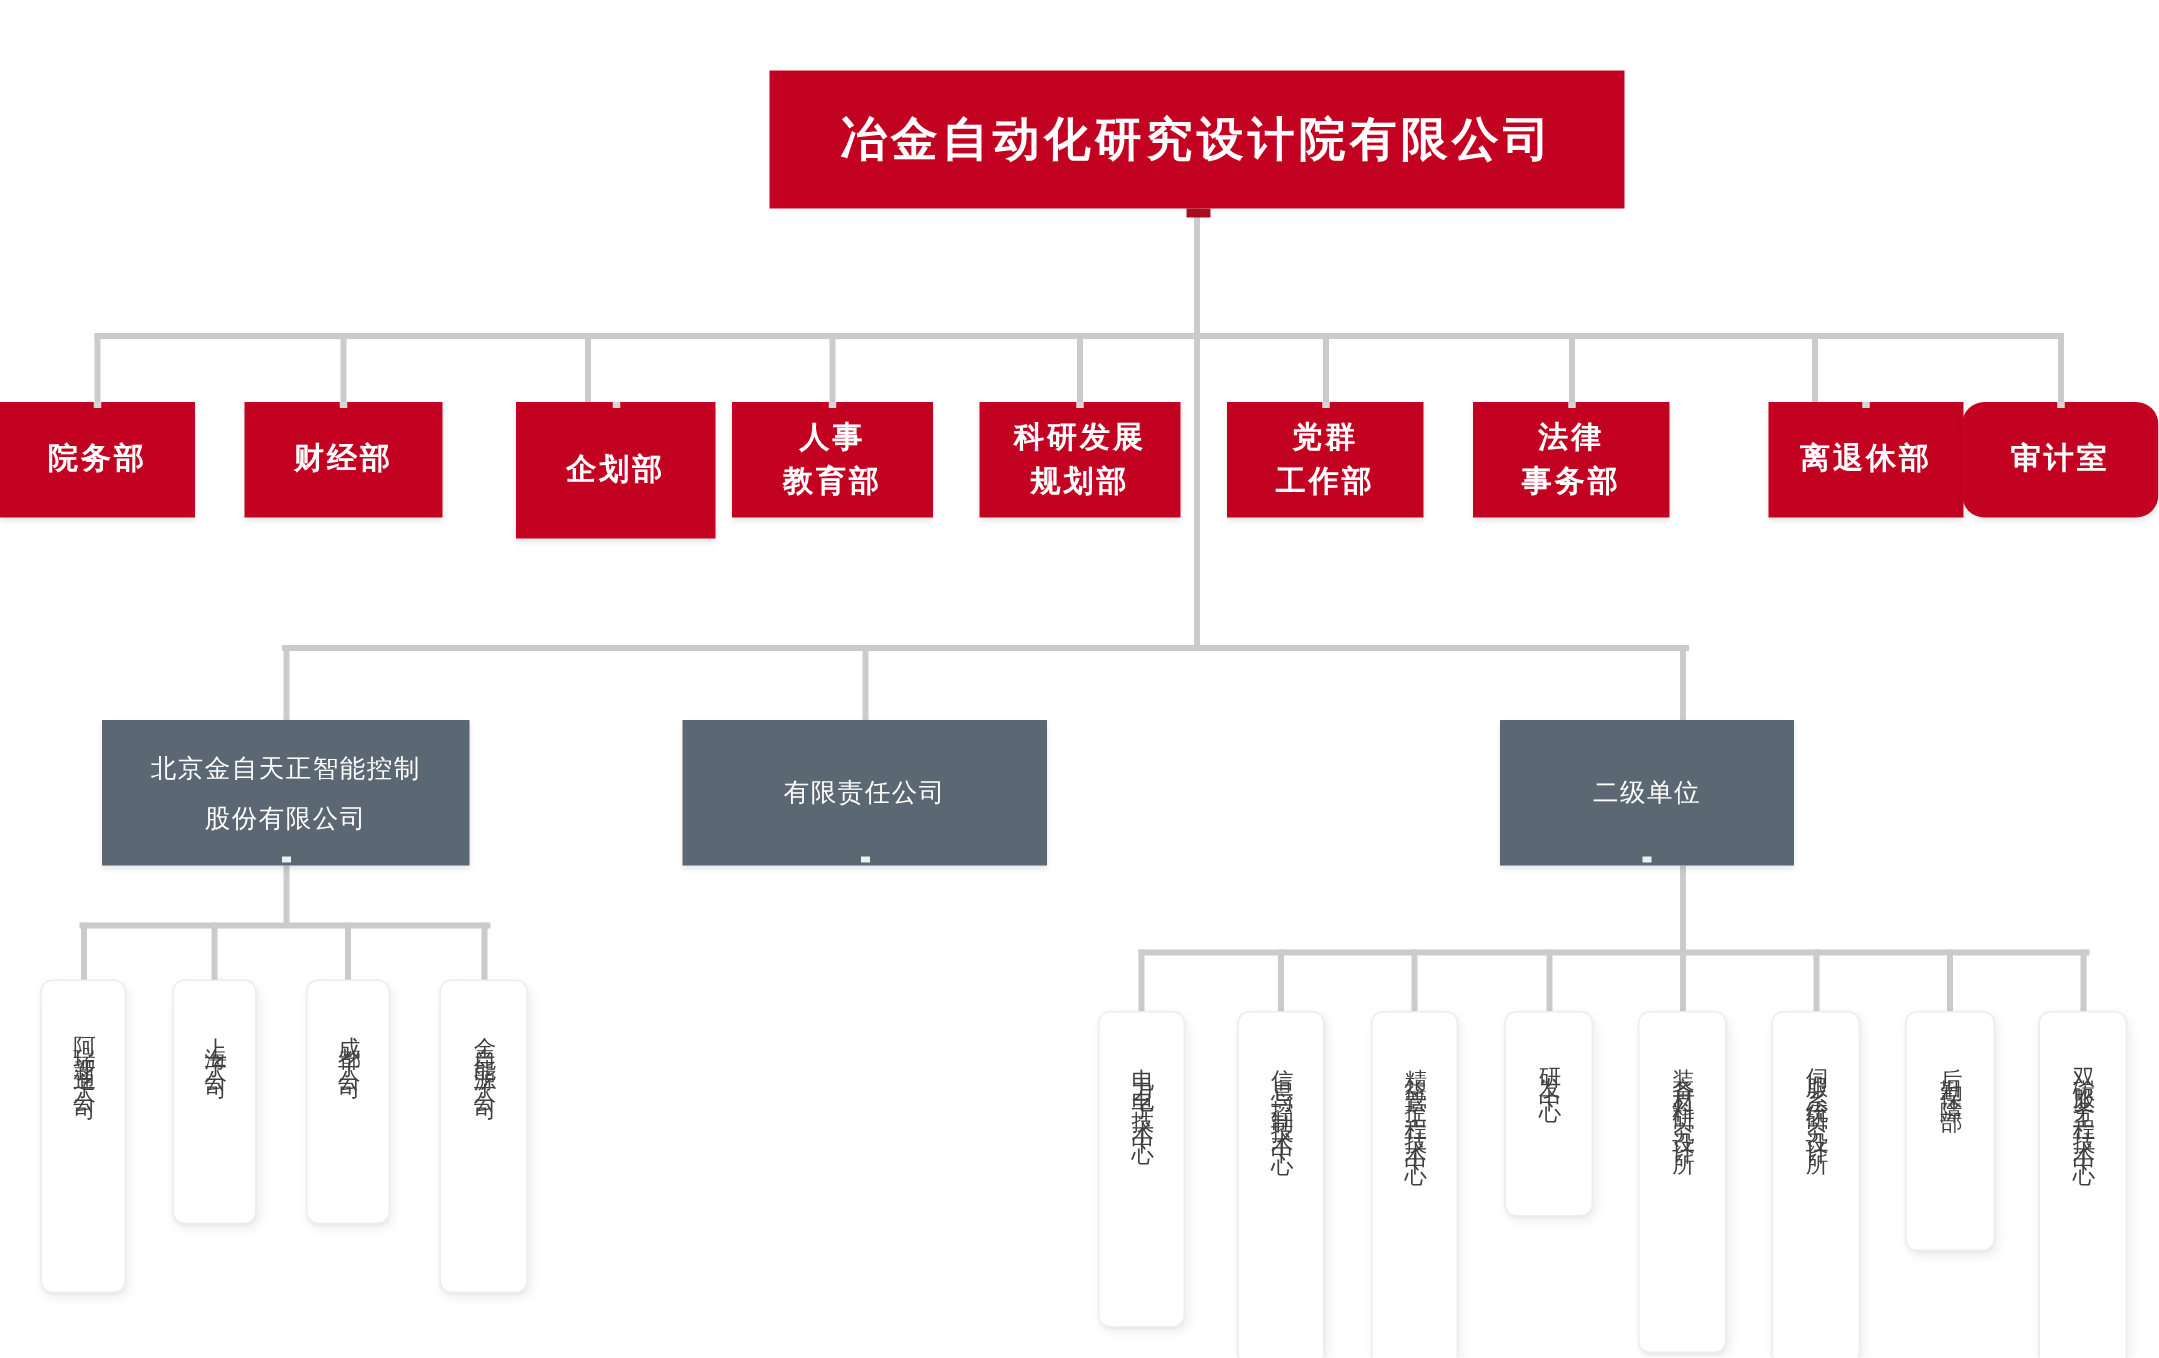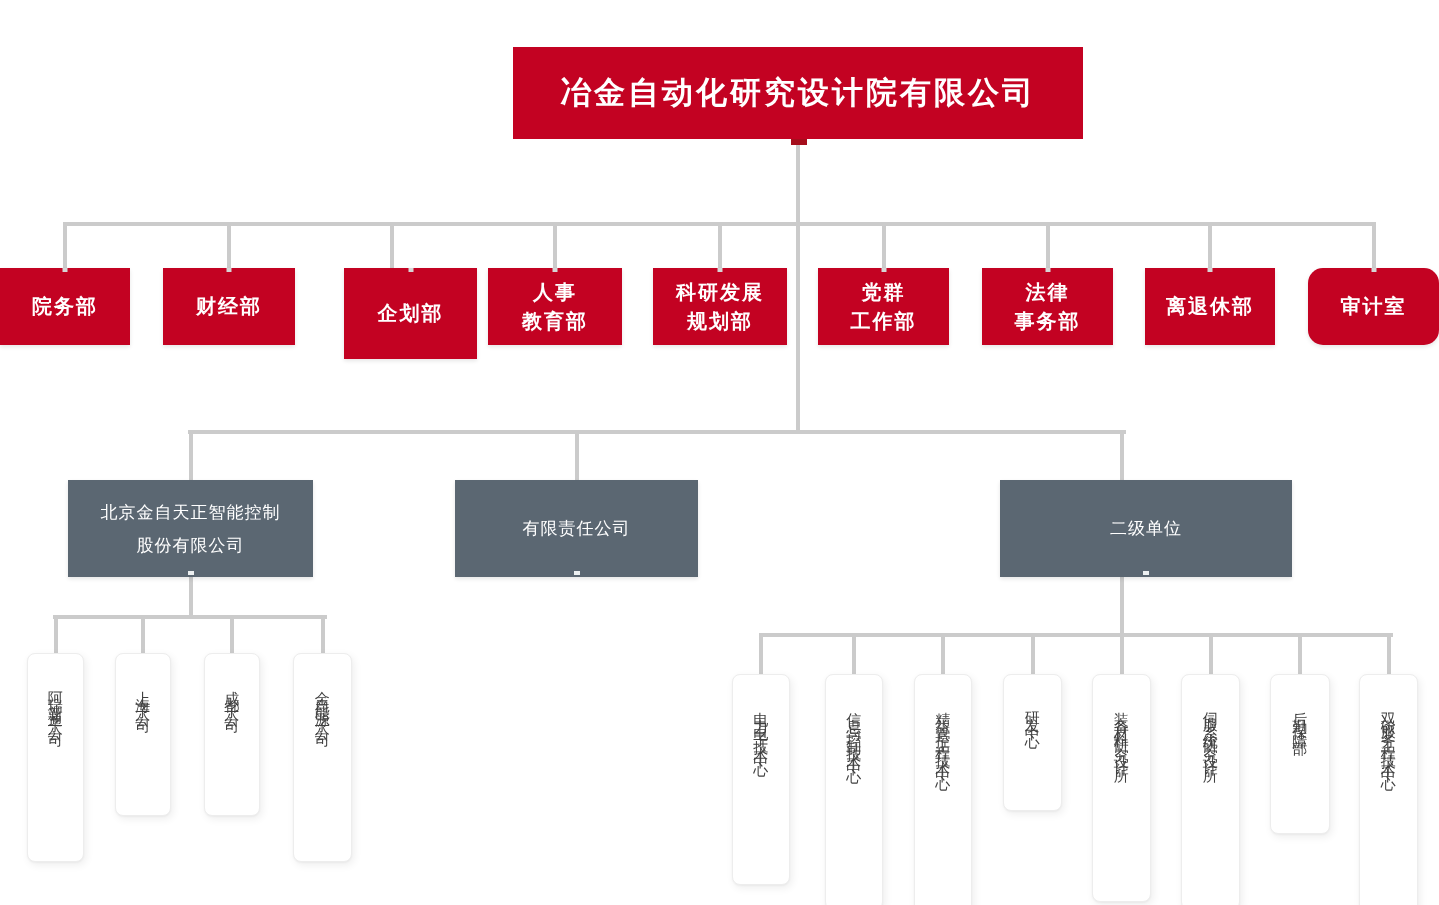--- a/index.html
+++ b/index.html
@@ -113,40 +113,40 @@
       <div class="node dept" style="position: absolute; left: 818px; top: 221px; width: 131px; height: 77px;">
         <span class="tick"></span>
         <span>党群</span>
         <span>工作部</span>
       </div>
       <div class="node dept" style="position: absolute; left: 982px; top: 221px; width: 131px; height: 77px;">
         <span class="tick"></span>
         <span>法律</span>
         <span>事务部</span>
       </div>
-      <div class="node dept" style="position: absolute; left: 1145px; top: 221px; width: 130px; height: 77px;">
+      <div class="node dept" style="position: absolute; left: 1179px; top: 221px; width: 130px; height: 77px;">
         <span class="tick"></span>
         <span>离退休部</span>
       </div>
       <div class="node dept" style="position: absolute; left: 1308px; top: 221px; width: 131px; height: 77px; border-radius: 15px;">
         <span class="tick"></span>
         <span>审计室</span>
       </div>
     </div>
   <div id="company-row">
       <div class="node company" style="position: absolute; left: 68px; top: 433px; width: 245px; height: 97px;">
         <span>北京金自天正智能控制</span>
         <span>股份有限公司</span>
         <span class="nub"></span>
       </div>
       <div class="node company" style="position: absolute; left: 455px; top: 433px; width: 243px; height: 97px;">
         <span>有限责任公司</span>
         <span class="nub"></span>
       </div>
-      <div class="node company" style="position: absolute; left: 1000px; top: 433px; width: 292px; height: 97px; text-align: center;">
+      <div class="node company" style="position: absolute; left: 1000px; top: 433px; width: 196px; height: 97px; text-align: center;">
         <span>二级单位</span>
         <span class="nub"></span>
       </div>
     </div>
   <div id="subsidiary-group">
       <div class="leaf" style="position: absolute; left: 27px; top: 606px; width: 57px; height: 209px;">
         <span>阿瑞新通子公司</span>
       </div>
       <div class="leaf" style="position: absolute; left: 115px; top: 606px; width: 56px; height: 163px;">
         <span>上海子公司</span>

